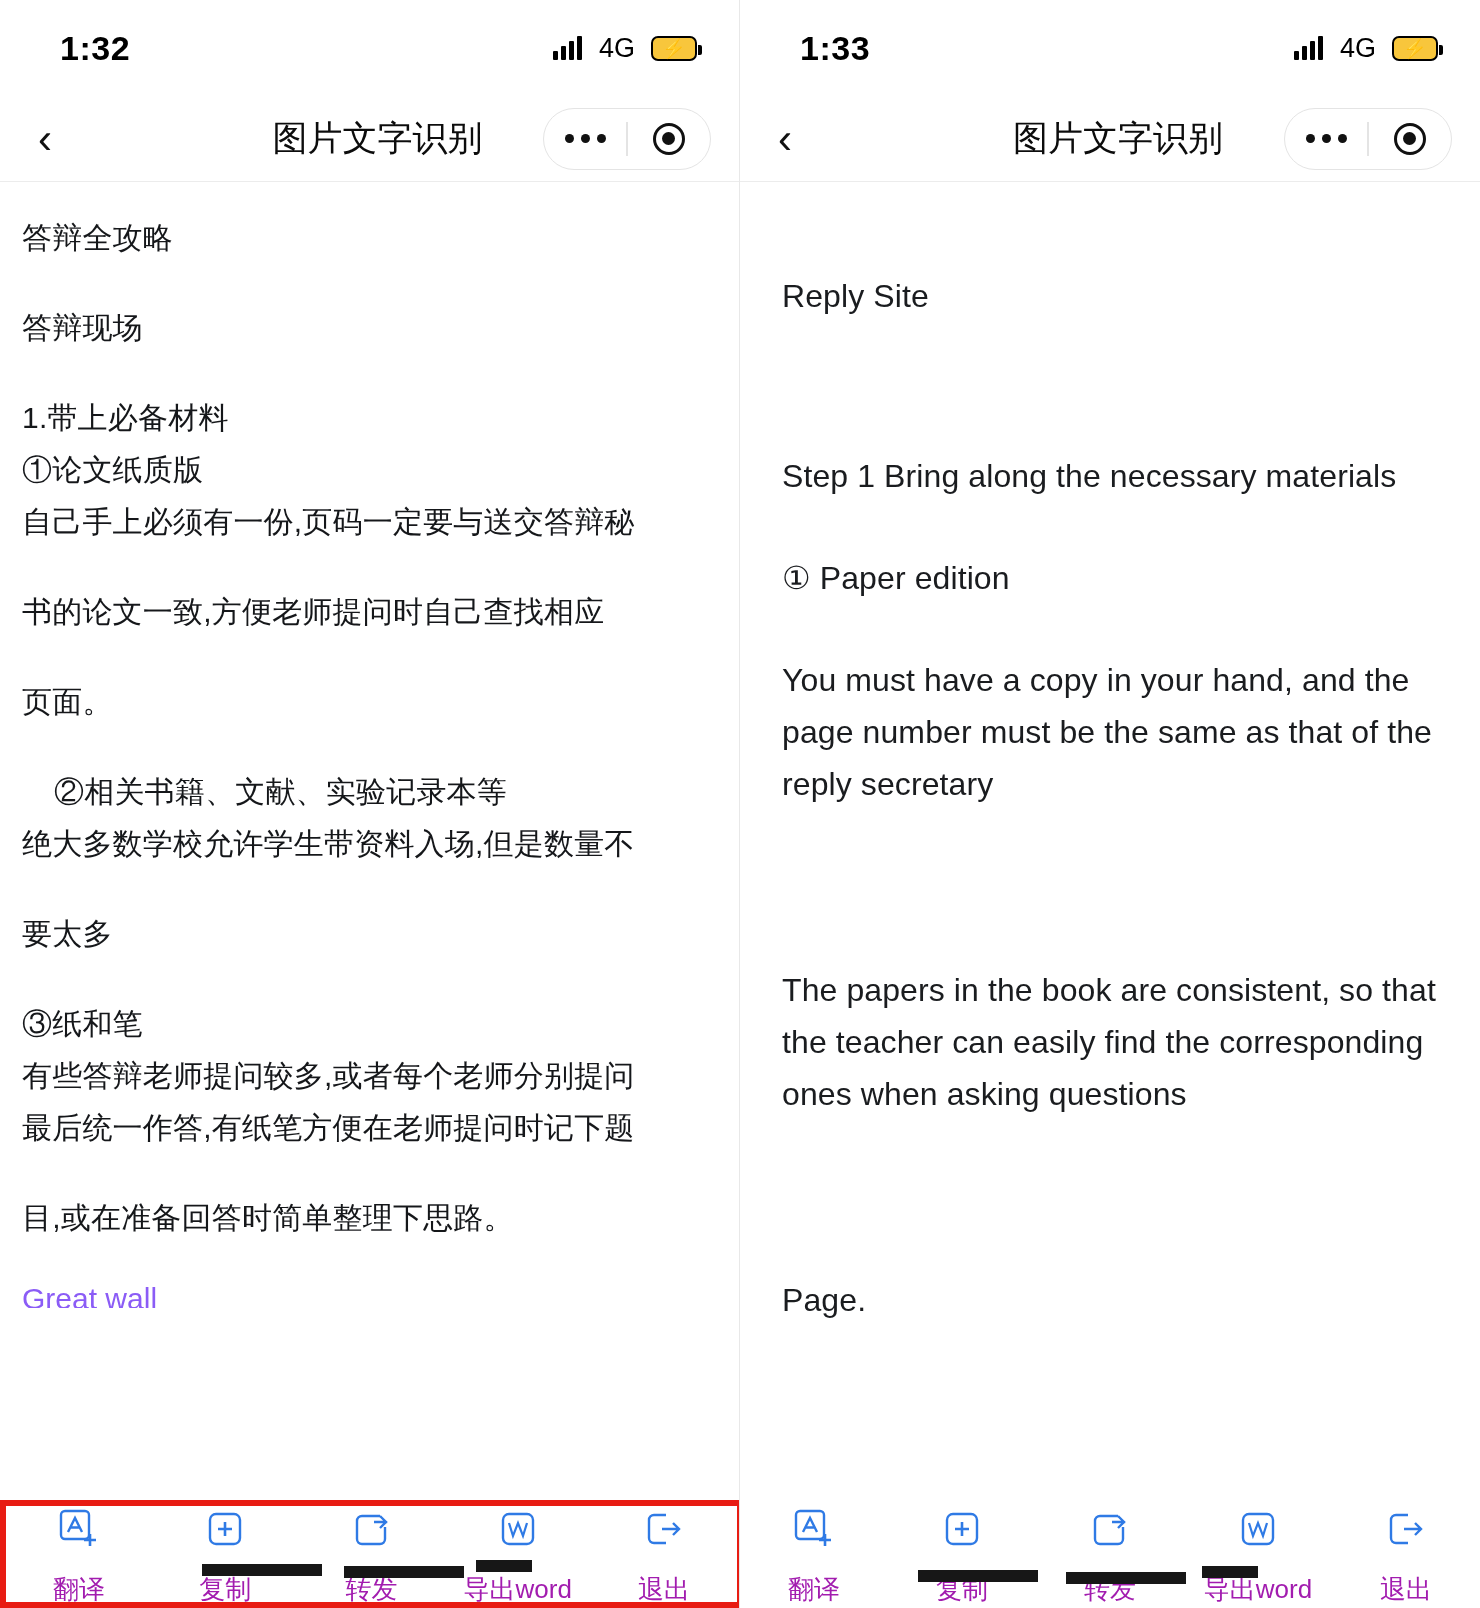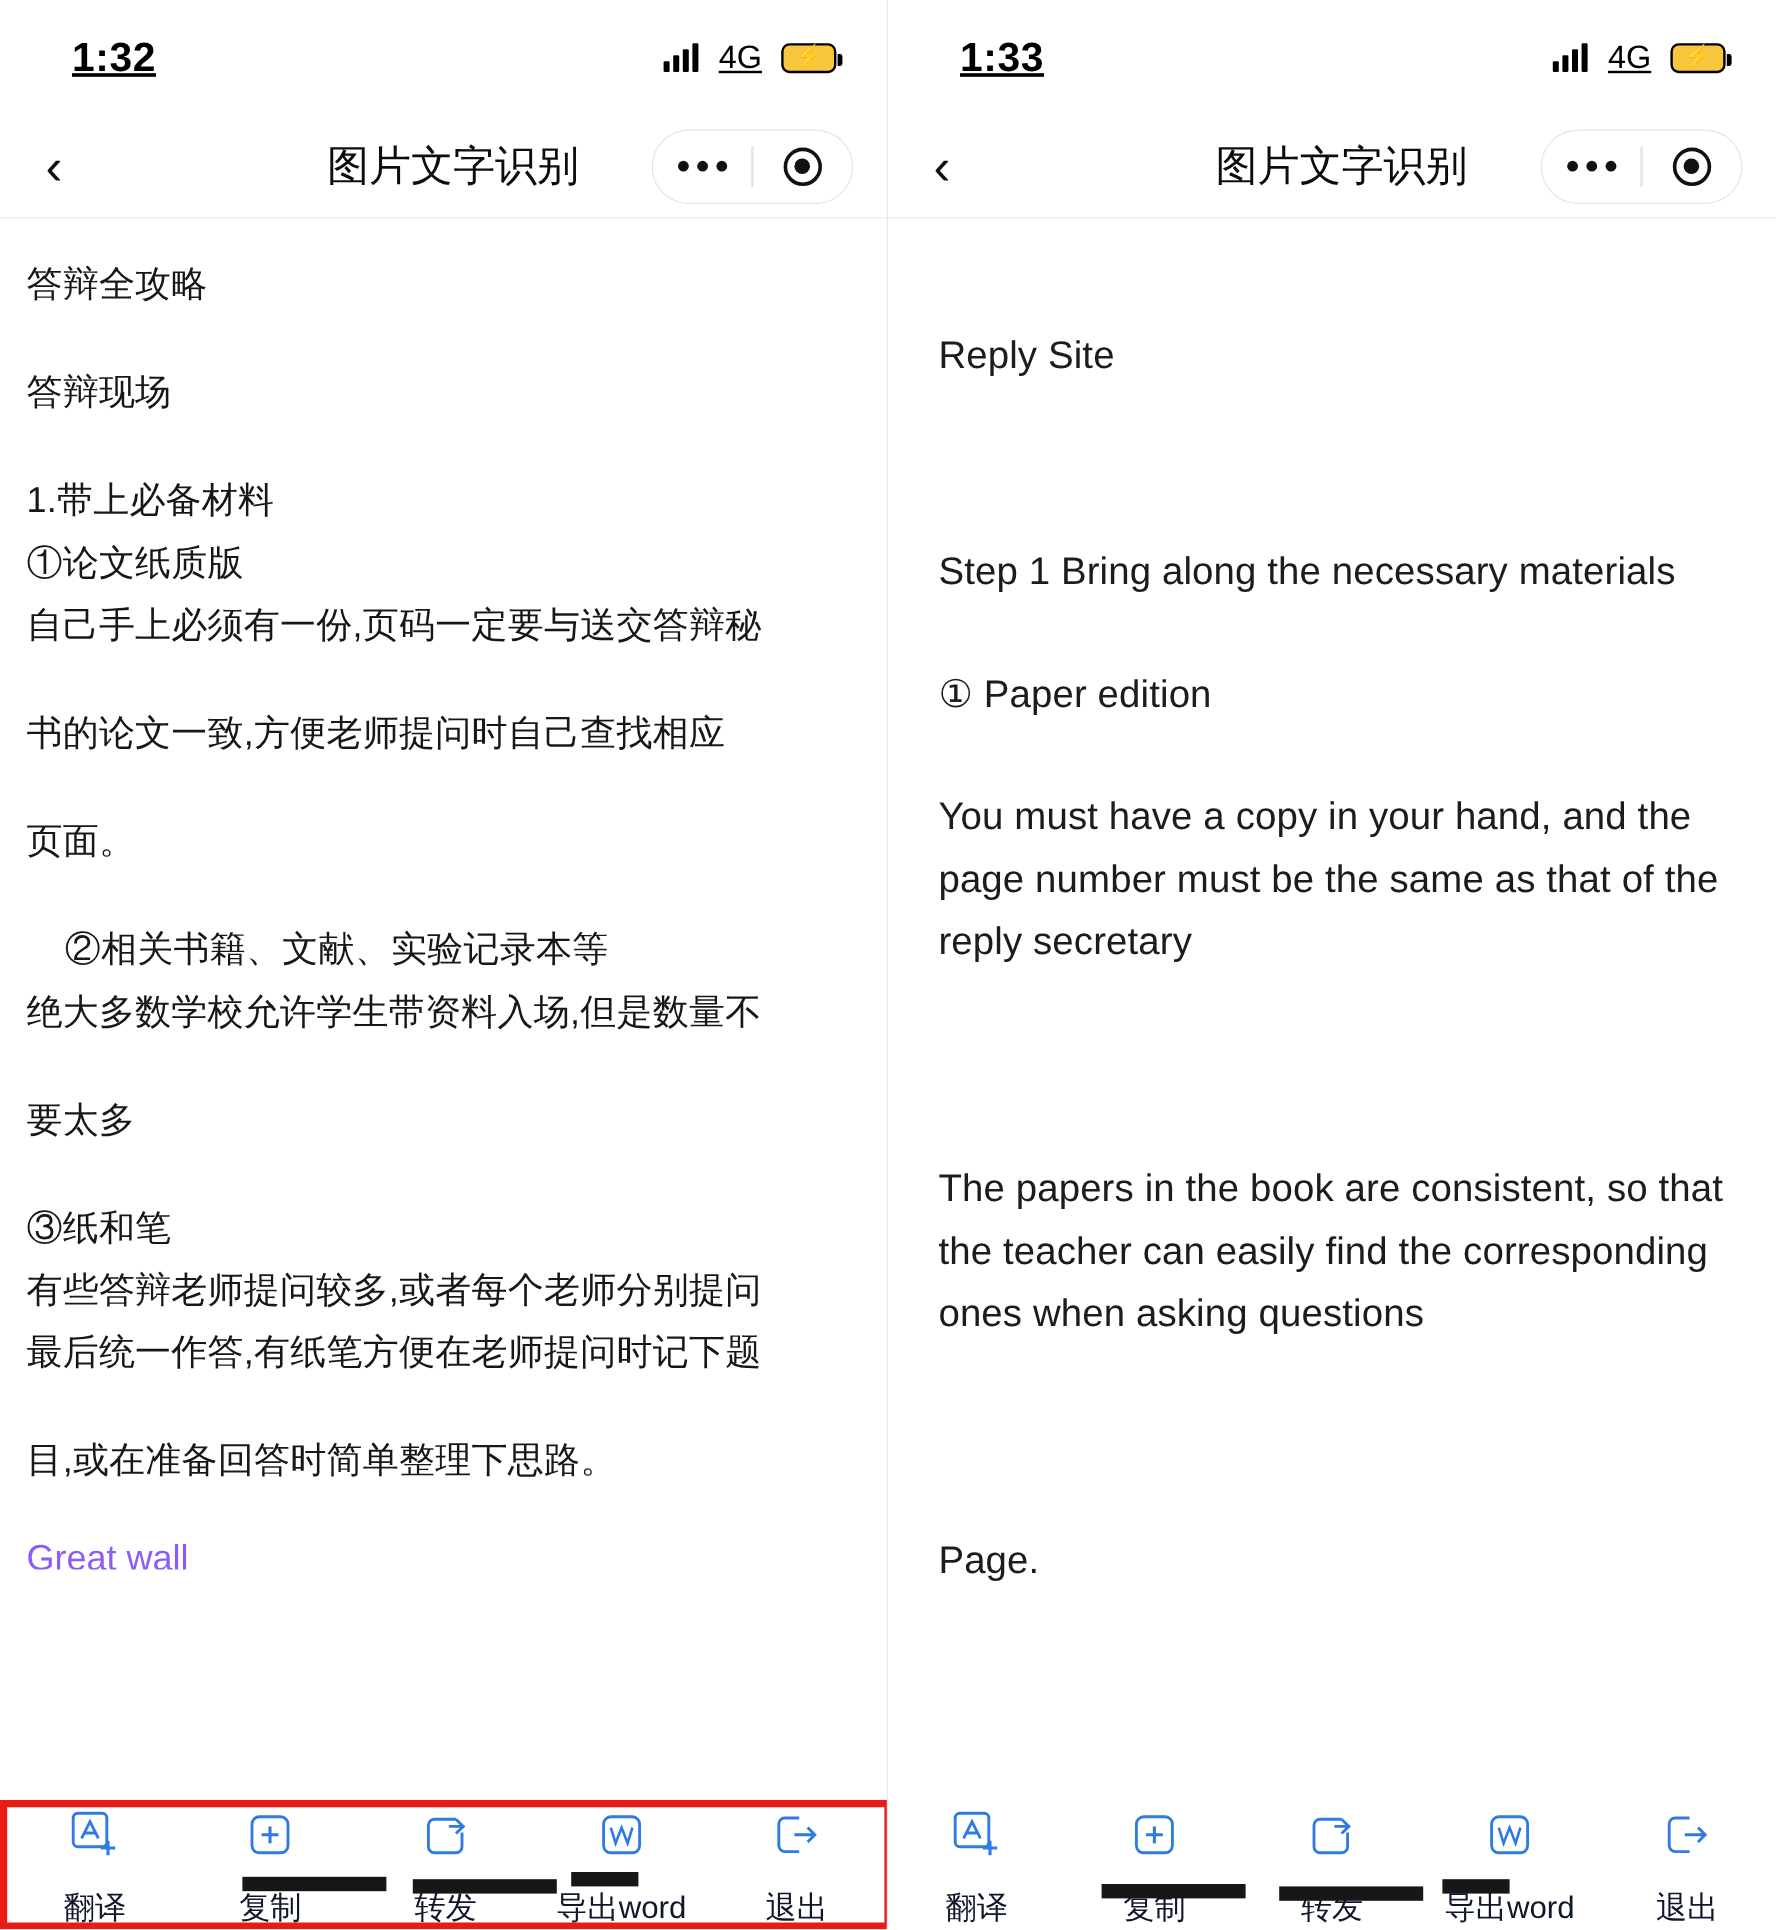--- a/index.html
+++ b/index.html
@@ -32,21 +32,20 @@
   }
 
   
   .status-bar {
     height: 96px;
     display: flex;
     align-items: center;
     justify-content: space-between;
     padding: 0 42px 0 60px;
     box-sizing: border-box;
-    text-decoration: underline;
   }
   .status-time {
     font-size: 34px;
     font-weight: bold;
     color: #000;
     letter-spacing: 0.5px;
   }
   .status-right {
     display: flex;
     align-items: center;
@@ -257,21 +256,21 @@
   }
   .tool-icon {
     width: 44px;
     height: 44px;
     position: relative;
     color: #2f7ae5;
   }
   .tool-icon svg { display: block; }
   .tool-label {
     font-size: 26px;
-    color: #0f172a;
+    color: #a21caf;
     line-height: 1;
     margin-top: 19px;
   }
   .strike {
     position: absolute;
     height: 12px;
     background: #171717;
     z-index: 5;
   }
   .strike.s1 { left: 196px; bottom: 26px; width: 120px; }

